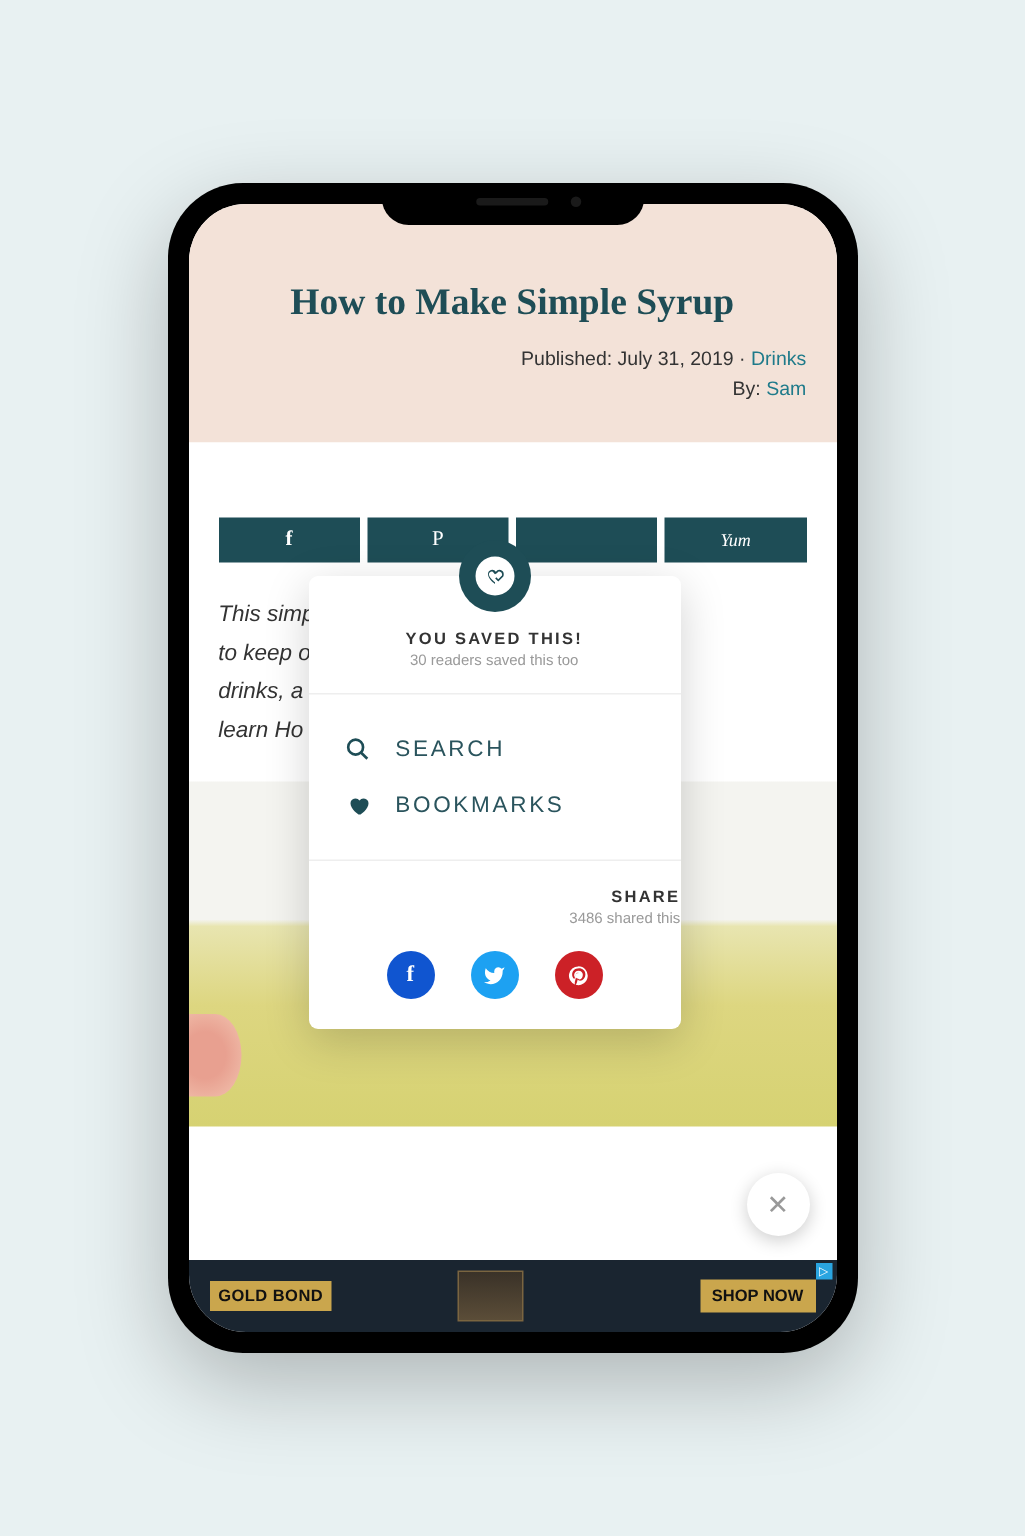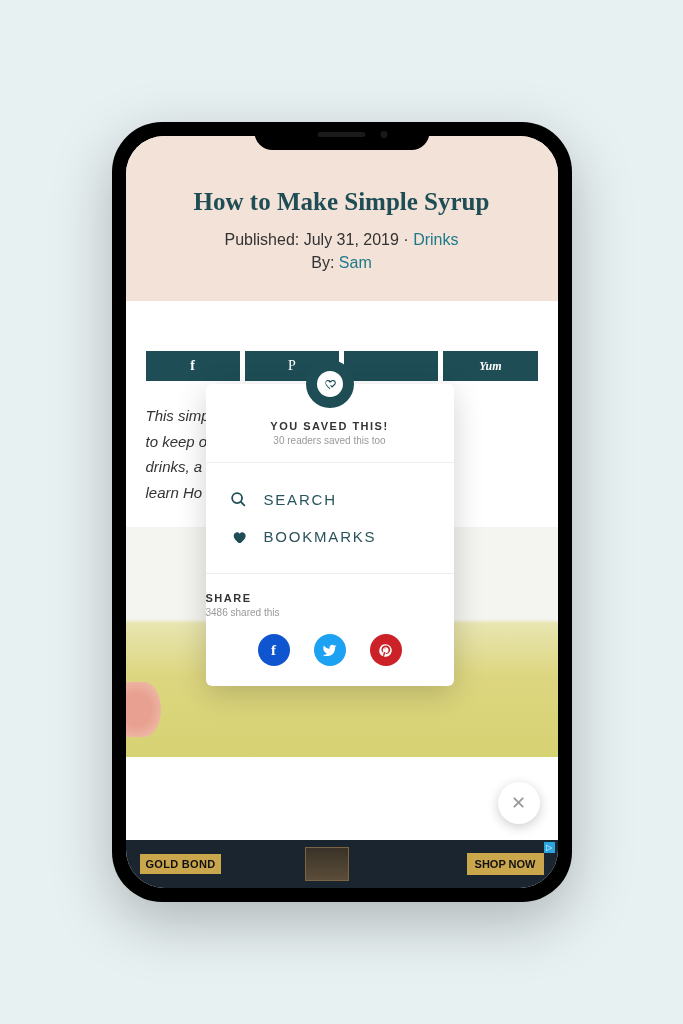--- a/index.html
+++ b/index.html
@@ -68,23 +68,24 @@
   }
   .title {
     font-family: Georgia, "Times New Roman", serif;
     font-weight: bold;
     color: #1e4d56;
     font-size: 25px;
     line-height: 1.25;
     margin-bottom: 14px;
   }
   .meta {
-    font-size: 16px;
+    font-size: 13px;
     color: #333;
     margin-bottom: 5px;
+    text-align: right;
   }
   .meta .link { color: #1e7a8a; }
   .content {
     padding: 50px 20px 0;
     background: #fff;
   }
   .share-bar {
     display: flex;
     gap: 5px;
     margin-bottom: 22px;
@@ -92,21 +93,21 @@
   .share-btn {
     flex: 1;
     height: 30px;
     background: #1e4d56;
     display: flex;
     align-items: center;
     justify-content: center;
     color: #fff;
     font-size: 14px;
   }
-  .share-btn.yum { font-style: italic; font-family: cursive; font-size: 12px; font-weight: bold; }
+  .share-btn.yum { font-style: italic; font-family: cursive; font-size: 12px; }
   .article-text {
     font-style: italic;
     color: #333;
     font-size: 15px;
     line-height: 1.7;
   }
   .article-image {
     margin: 22px -20px 0;
     height: 230px;
     background: linear-gradient(180deg, #f4f4f0 0%, #f4f4f0 40%, #e8e5b0 42%, #ddd680 65%, #d6d272 100%);
@@ -177,21 +178,21 @@
     color: #2a545d;
     font-weight: 500;
   }
   .pop-icon {
     width: 18px;
     display: flex;
     justify-content: center;
     color: #1e4d56;
   }
   .pop-share {
-    text-align: left;
+    text-align: right;
     padding: 18px 0 0;
   }
   .pop-share-title {
     font-size: 11px;
     font-weight: bold;
     letter-spacing: 1.5px;
     color: #333;
     margin-bottom: 3px;
   }
   .pop-share-icons {

